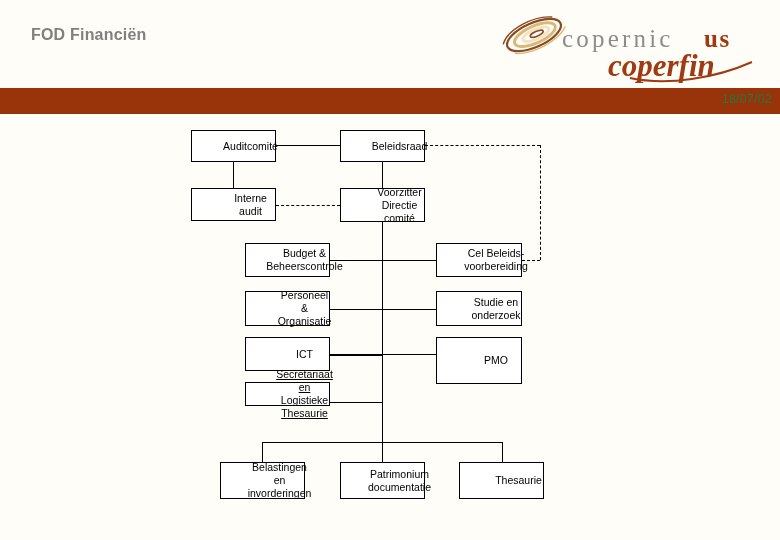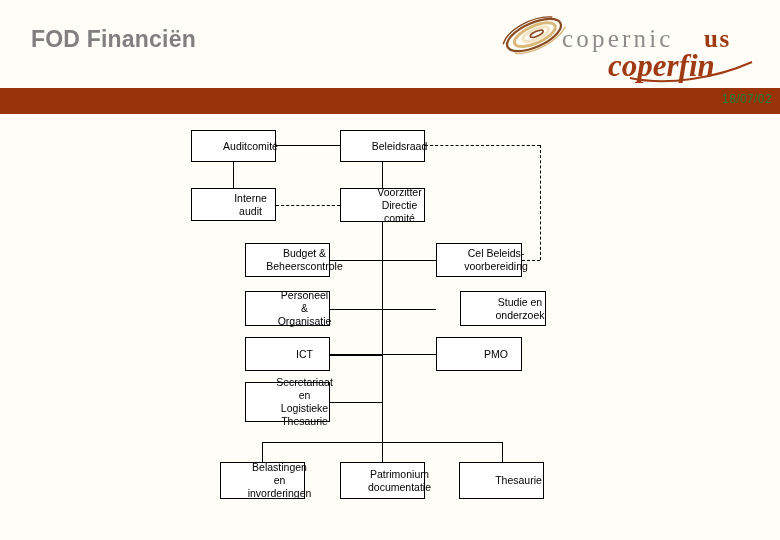--- a/index.html
+++ b/index.html
@@ -8,21 +8,21 @@
     background:#fffdf7;
     font-family:"Liberation Sans", sans-serif;
     overflow:hidden;
     position:relative;
   }
   #slide{position:absolute;left:0;top:0;width:780px;height:540px;}
 
   
   .slide-title{
     position:absolute;left:31px;top:26px;
-    font-size:23px;font-weight:bold;color:#808080;
+    font-size:16px;font-weight:bold;color:#808080;
     letter-spacing:.2px;white-space:nowrap;
   }
   .brand-bar{
     position:absolute;left:0;top:88px;width:780px;height:26px;
     background:#98330a;
   }
   .bar-date{
     position:absolute;right:8px;top:92px;
     font-size:12px;color:#15803d;letter-spacing:.4px;
   }
@@ -146,36 +146,36 @@
       </div>
     </div>
 
     <div class="node" style="left:245px;top:177px;width:85px;height:35px;">
       <div>
         <span>Personeel &amp;</span>
         <span>Organisatie</span>
       </div>
     </div>
 
-    <div class="node" style="left:436px;top:177px;width:86px;height:35px;margin-left:24px;">
+    <div class="node" style="left:436px;top:177px;width:86px;height:35px;">
       <div>
         <span>Studie en</span>
         <span>onderzoek</span>
       </div>
     </div>
 
     <div class="node" style="left:245px;top:223px;width:85px;height:34px;">
       <span>ICT</span>
     </div>
 
-    <div class="node" style="left:436px;top:223px;width:86px;height:34px;">
+    <div class="node" style="left:436px;top:223px;width:86px;height:47px;">
       <span>PMO</span>
     </div>
 
-    <div class="node" style="left:245px;top:268px;width:85px;height:40px;">
+    <div class="node" style="left:245px;top:268px;width:85px;height:24px;text-decoration:underline;">
       <div>
         <span>Secretariaat en</span>
         <span>Logistieke</span>
         <span>Thesaurie</span>
       </div>
     </div>
 
     <div class="node" style="left:340px;top:348px;width:85px;height:37px;">
       <div>
         <span>Patrimonium</span>

